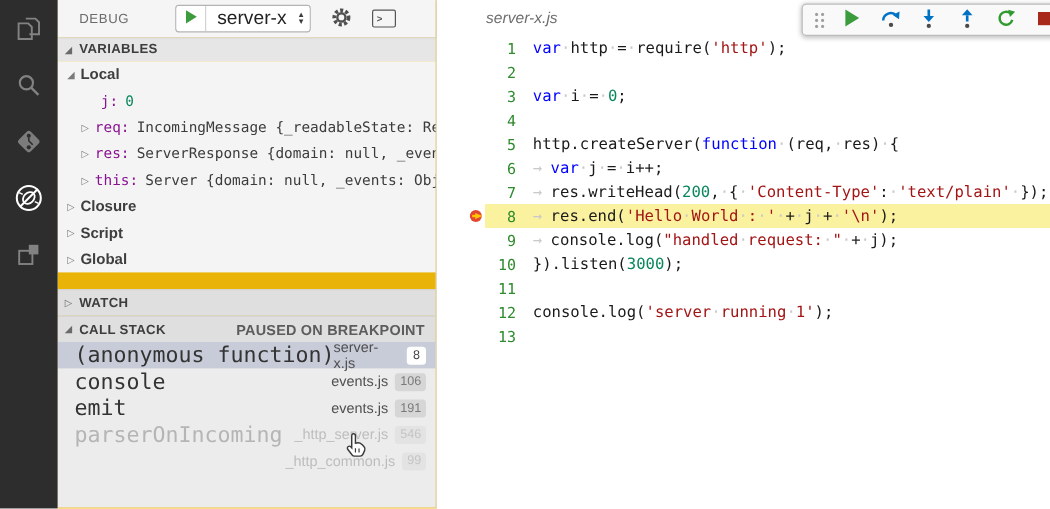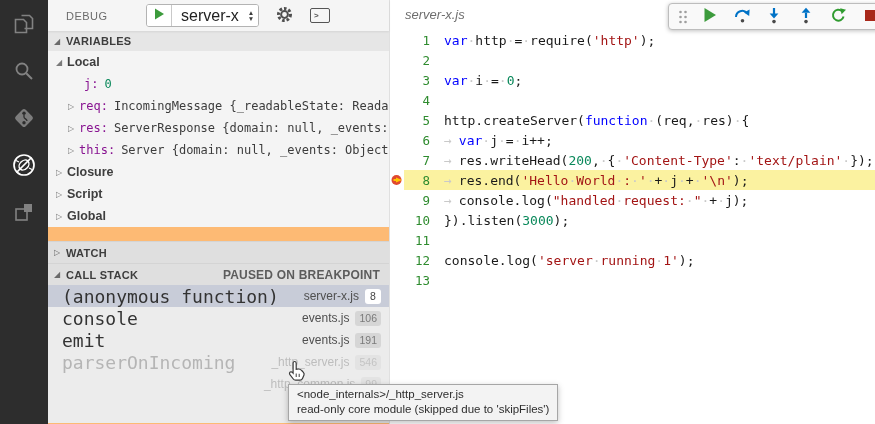--- a/index.html
+++ b/index.html
@@ -9,21 +9,21 @@
   html,body{width:875px;height:424px;overflow:hidden;}
   body{font-family:"Liberation Sans",sans-serif;}
   .root{position:relative;width:875px;height:424px;overflow:hidden;background:#fff;}
 
   
   .activity-bar{position:absolute;left:0;top:0;width:48px;height:424px;background:#2d2d2d;z-index:5;}
   .ab-item{width:48px;height:47px;display:flex;align-items:center;justify-content:center;}
   .ab-item svg{display:block;}
 
   
-  .sidebar{position:absolute;left:48px;top:0;width:342px;height:424px;background:#fdba74;border-right:1px solid #e0e0e0;}
+  .sidebar{position:absolute;left:48px;top:0;width:316px;height:424px;background:#eab308;border-right:1px solid #e0e0e0;}
   .debug-titlebar{position:relative;height:31px;background:#f5f5f5;box-shadow:0 1px 2px rgba(0,0,0,.08);display:flex;align-items:center;z-index:2;}
   .debug-title{margin-left:18px;font-size:11px;color:#6b6b6b;letter-spacing:.5px;}
   .launch-control{position:absolute;left:98px;top:4px;height:23px;display:flex;align-items:stretch;border:1px solid #b3b3b3;border-radius:3px;background:#fff;overflow:hidden;}
   .launch-play{width:25px;display:flex;align-items:center;justify-content:center;border-right:1px solid #c9c9c9;background:#fff;border:none;border-right:1px solid #c9c9c9;cursor:pointer;}
   .launch-select{width:86px;display:flex;align-items:center;background:#fff;cursor:pointer;}
   .launch-name{flex:1;font-size:16px;color:#222;padding-left:9px;}
   .stepper{display:flex;flex-direction:column;align-items:center;justify-content:center;width:14px;color:#3c3c3c;}
   .stepper span{font-size:6.5px;line-height:5.5px;}
   .bar-icon-btn{background:none;border:none;margin-left:12px;cursor:pointer;display:flex;align-items:center;}
   .repl-box{width:20px;height:15px;border:1px solid #555;border-radius:2px;font-size:8px;font-weight:bold;color:#555;display:flex;align-items:center;padding-left:3px;}
@@ -405,18 +405,14 @@
   </div>
 
   <div class="cursor-hand">
     <svg width="21" height="24" viewBox="0 0 21 24">
       <path d="M7.5 1.5c1 0 1.7.8 1.7 1.8v6l1.1-.2c2.6-.5 3.3.3 4.4 1.4l1.7 1.8c.9 1 1 1.9.5 3l-1.4 3.1c-.5 1.1-1.2 1.7-2.4 1.7H8.6c-1 0-1.8-.4-2.3-1.1l-3.4-4.4c-.7-.9-.4-2 .3-2.5.7-.5 1.6-.3 2.2.3l.7.8V3.3c0-1 .6-1.8 1.4-1.8z" fill="#ffffff" stroke="#3a3a3a" stroke-width="1.2"></path>
       <line x1="9.2" y1="13.5" x2="9.2" y2="17" stroke="#3a3a3a" stroke-width="1"></line>
       <line x1="12.2" y1="13.8" x2="12.2" y2="17" stroke="#3a3a3a" stroke-width="1"></line>
     </svg>
   </div>
 
-  <div class="tooltip">
-    <div>&lt;node_internals&gt;/_http_server.js</div>
-    <div>read-only core module (skipped due to 'skipFiles')</div>
-  </div>
 
 </div>
 
 </body></html>

